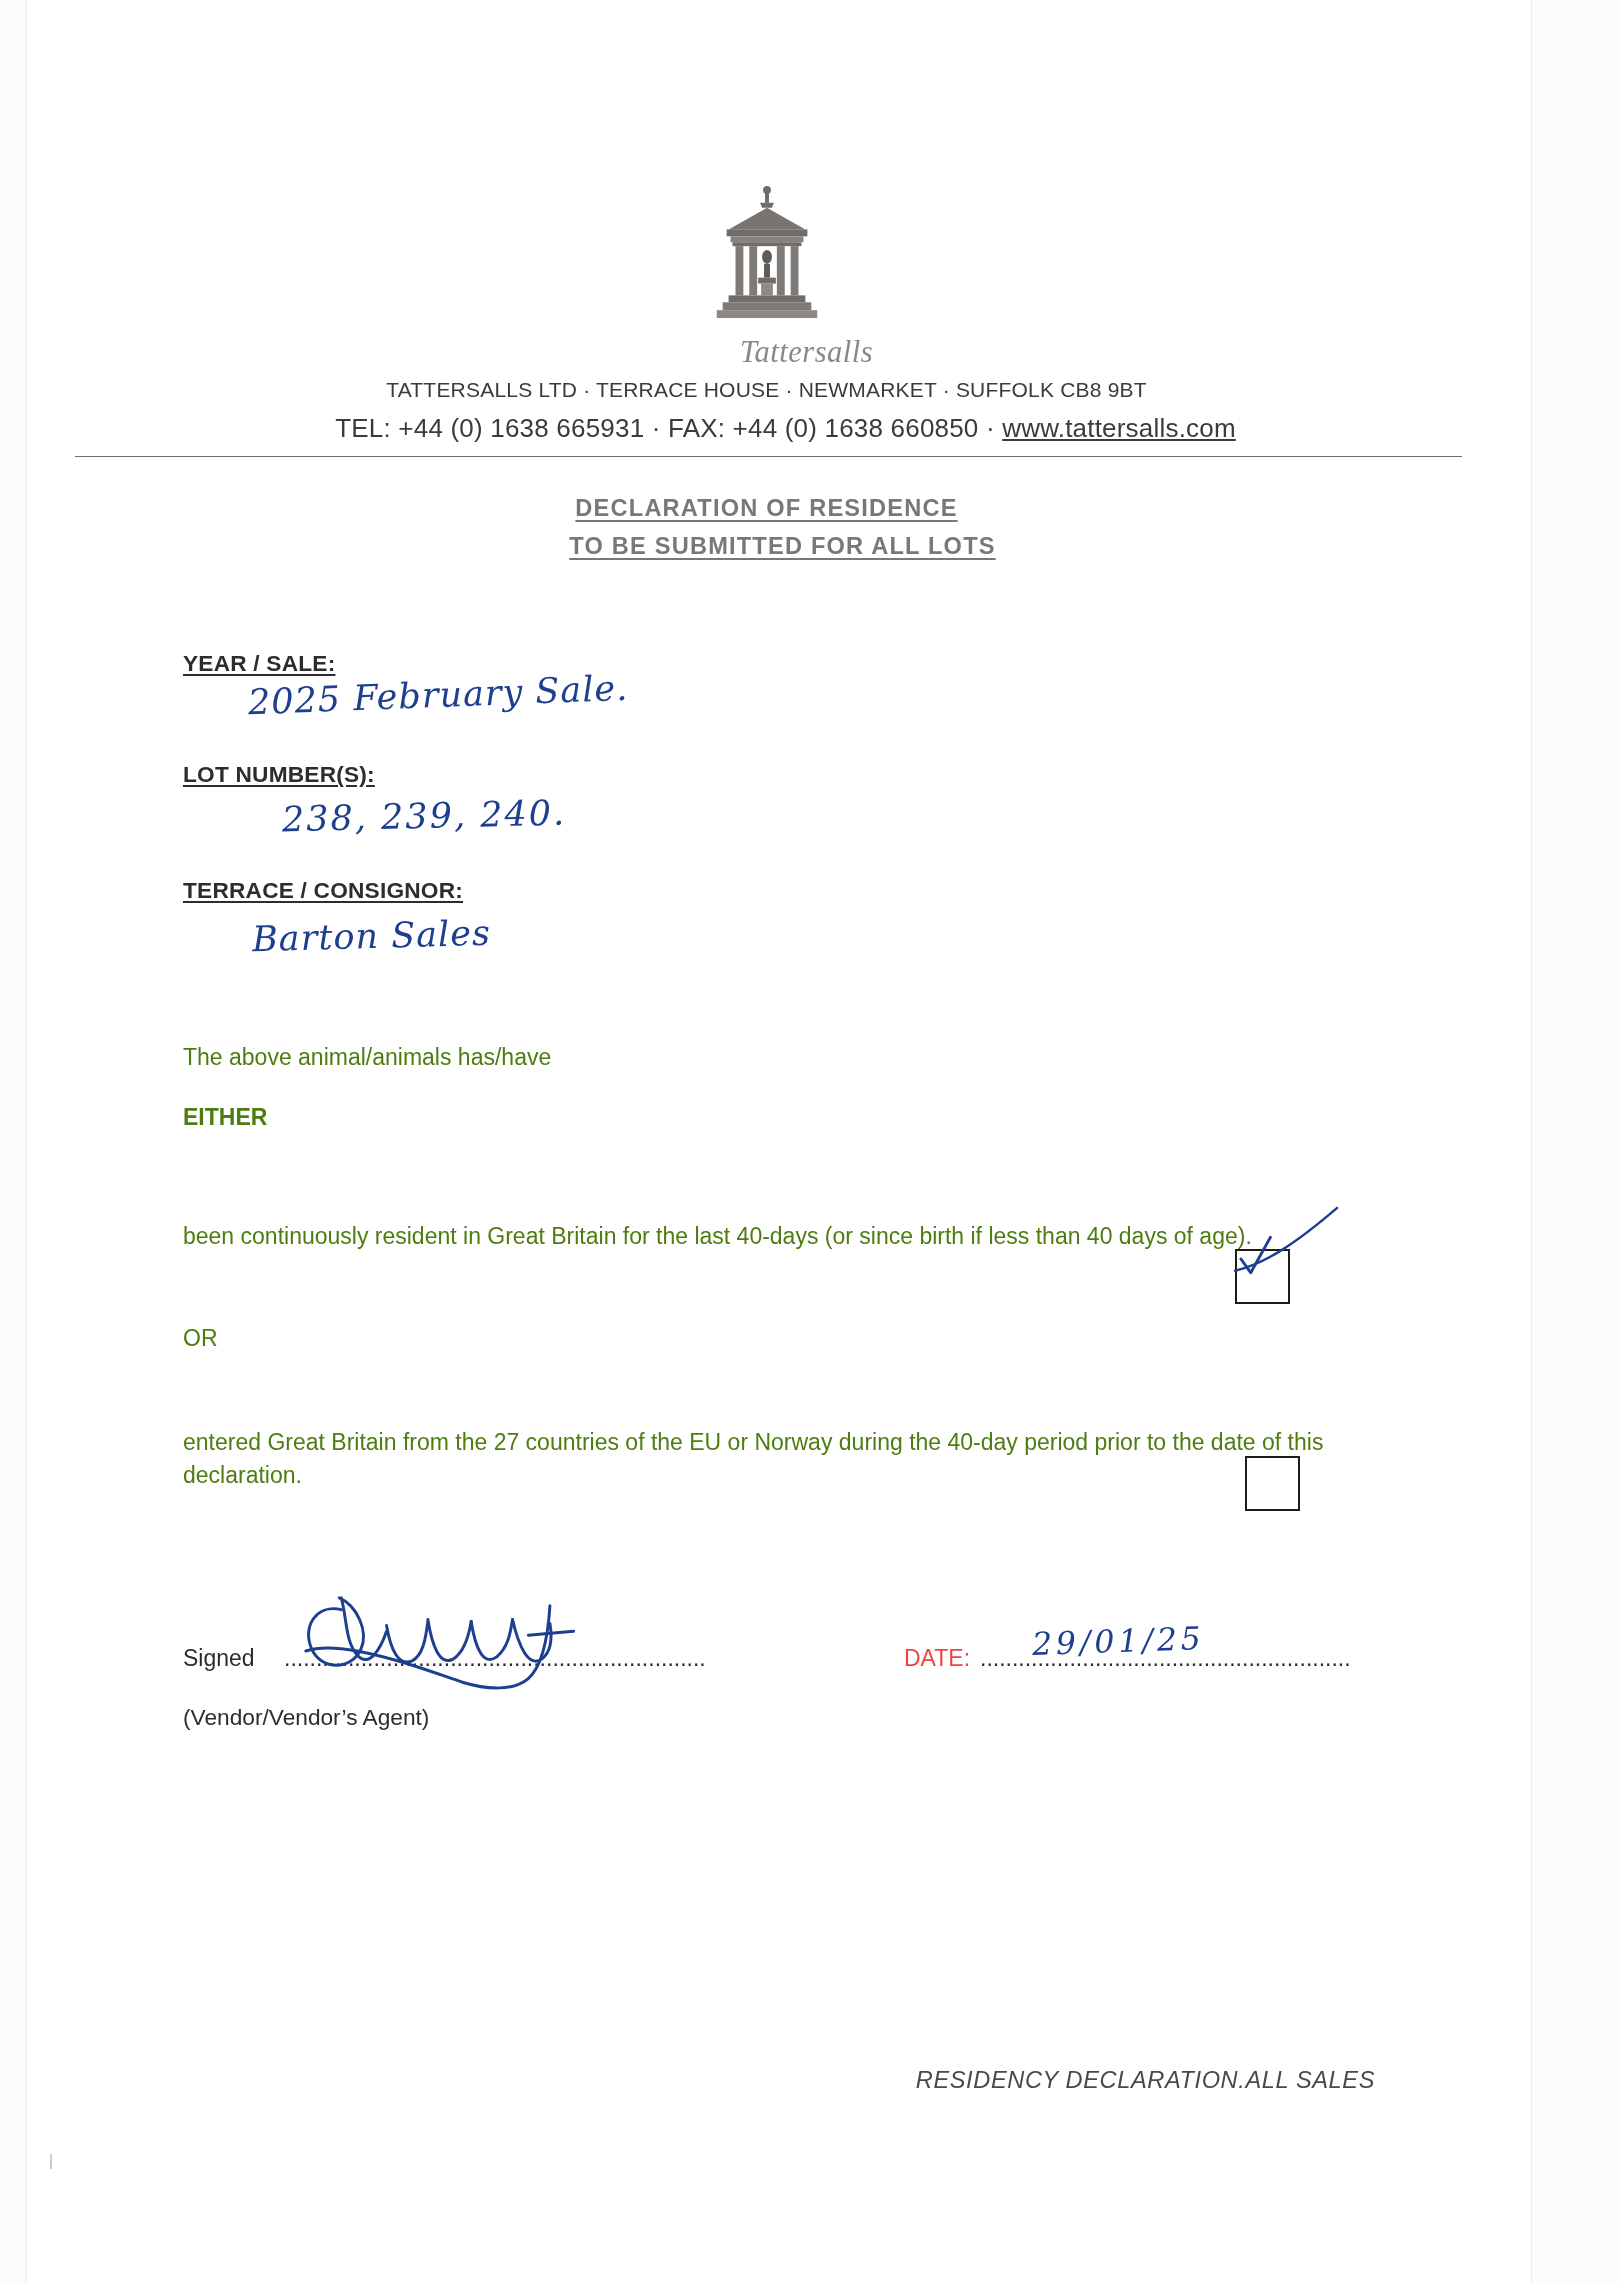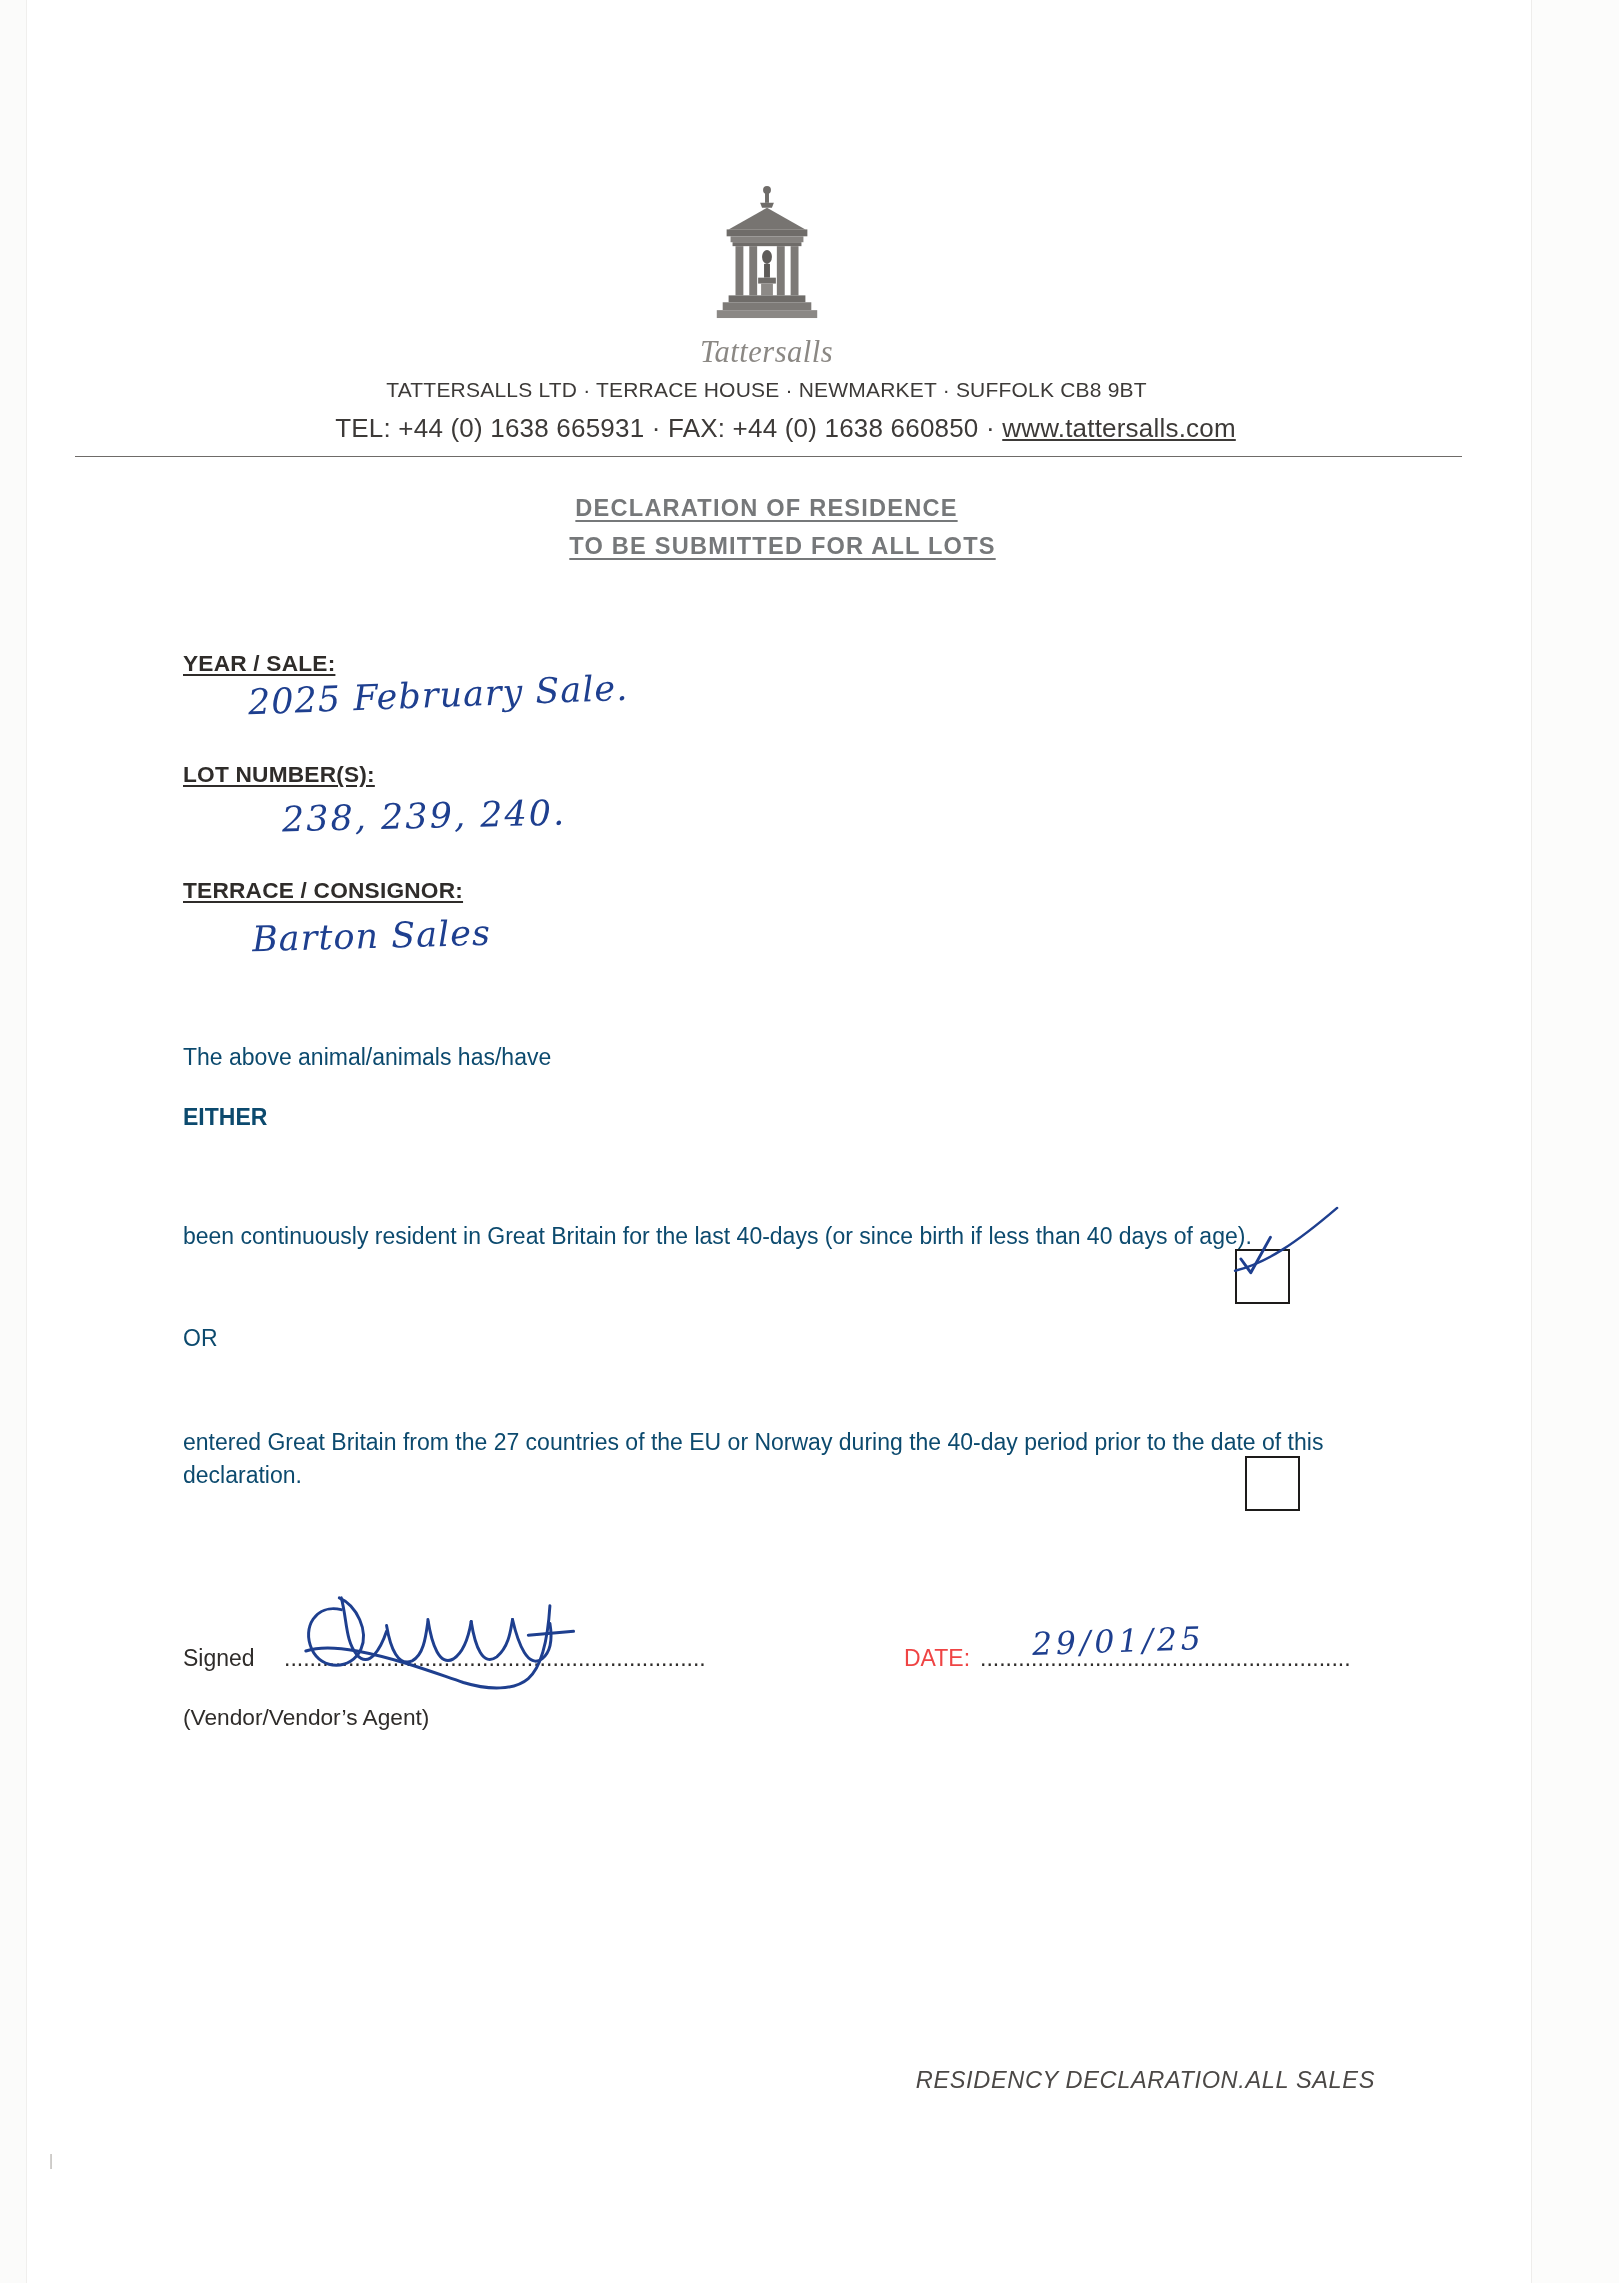--- a/index.html
+++ b/index.html
@@ -68,20 +68,21 @@
     position: absolute;
     left: 0;
     top: 335px;
     width: 1533px;
     text-align: center;
     font-family: "Liberation Serif", serif;
     font-style: italic;
     font-size: 30.5px;
     letter-spacing: 0.5px;
     color: #8b8884;
+    padding-left: 40px;
   }
   .addr-line1 {
     position: absolute;
     left: 0;
     top: 378px;
     width: 1533px;
     text-align: center;
     font-size: 21px;
     letter-spacing: 0.2px;
     color: #3d3a38;
@@ -187,21 +188,21 @@
     font-size: 31.5px;
     transform: rotate(-2deg);
     letter-spacing: 3.9px;
   }
 
   
   .body-text {
     position: absolute;
     left: 183px;
     font-size: 23px;
-    color: #0c4a6e;
+    color: #4d7c0f;
     line-height: 1.42;
   }
   #txt-above  { top: 1041px; width: 887px; }
   #txt-either { top: 1101px; font-weight: bold; }
   #txt-clause-a {
     top: 1220px;
     width: 1198px;
   }
   #txt-or { top: 1322px; font-weight: normal; }
   #txt-clause-b {

